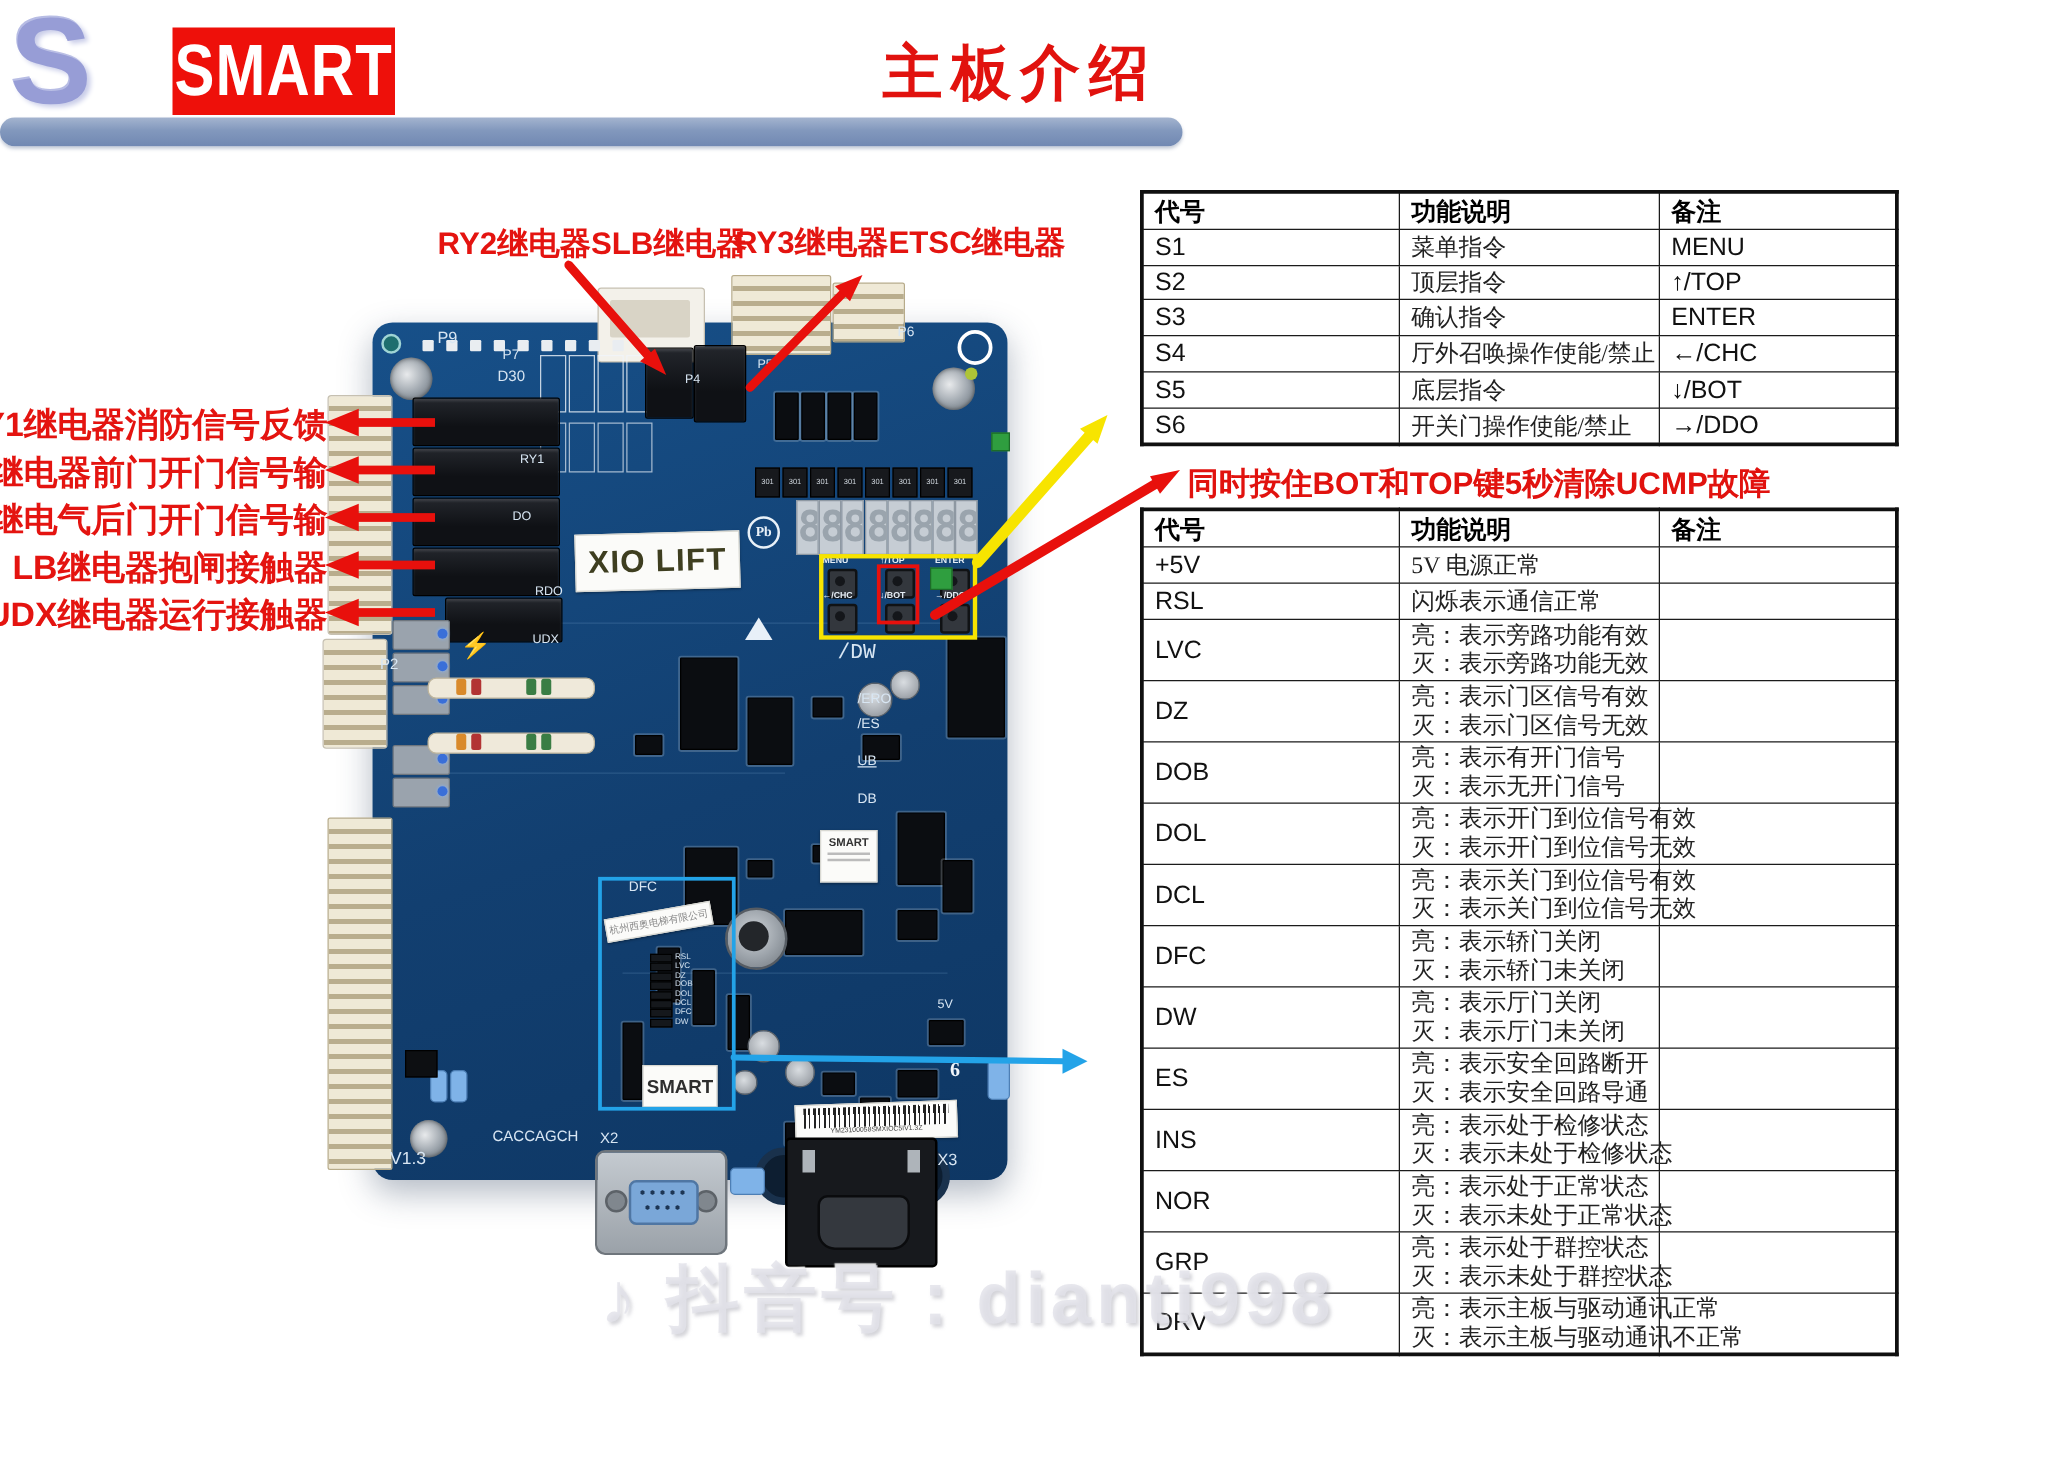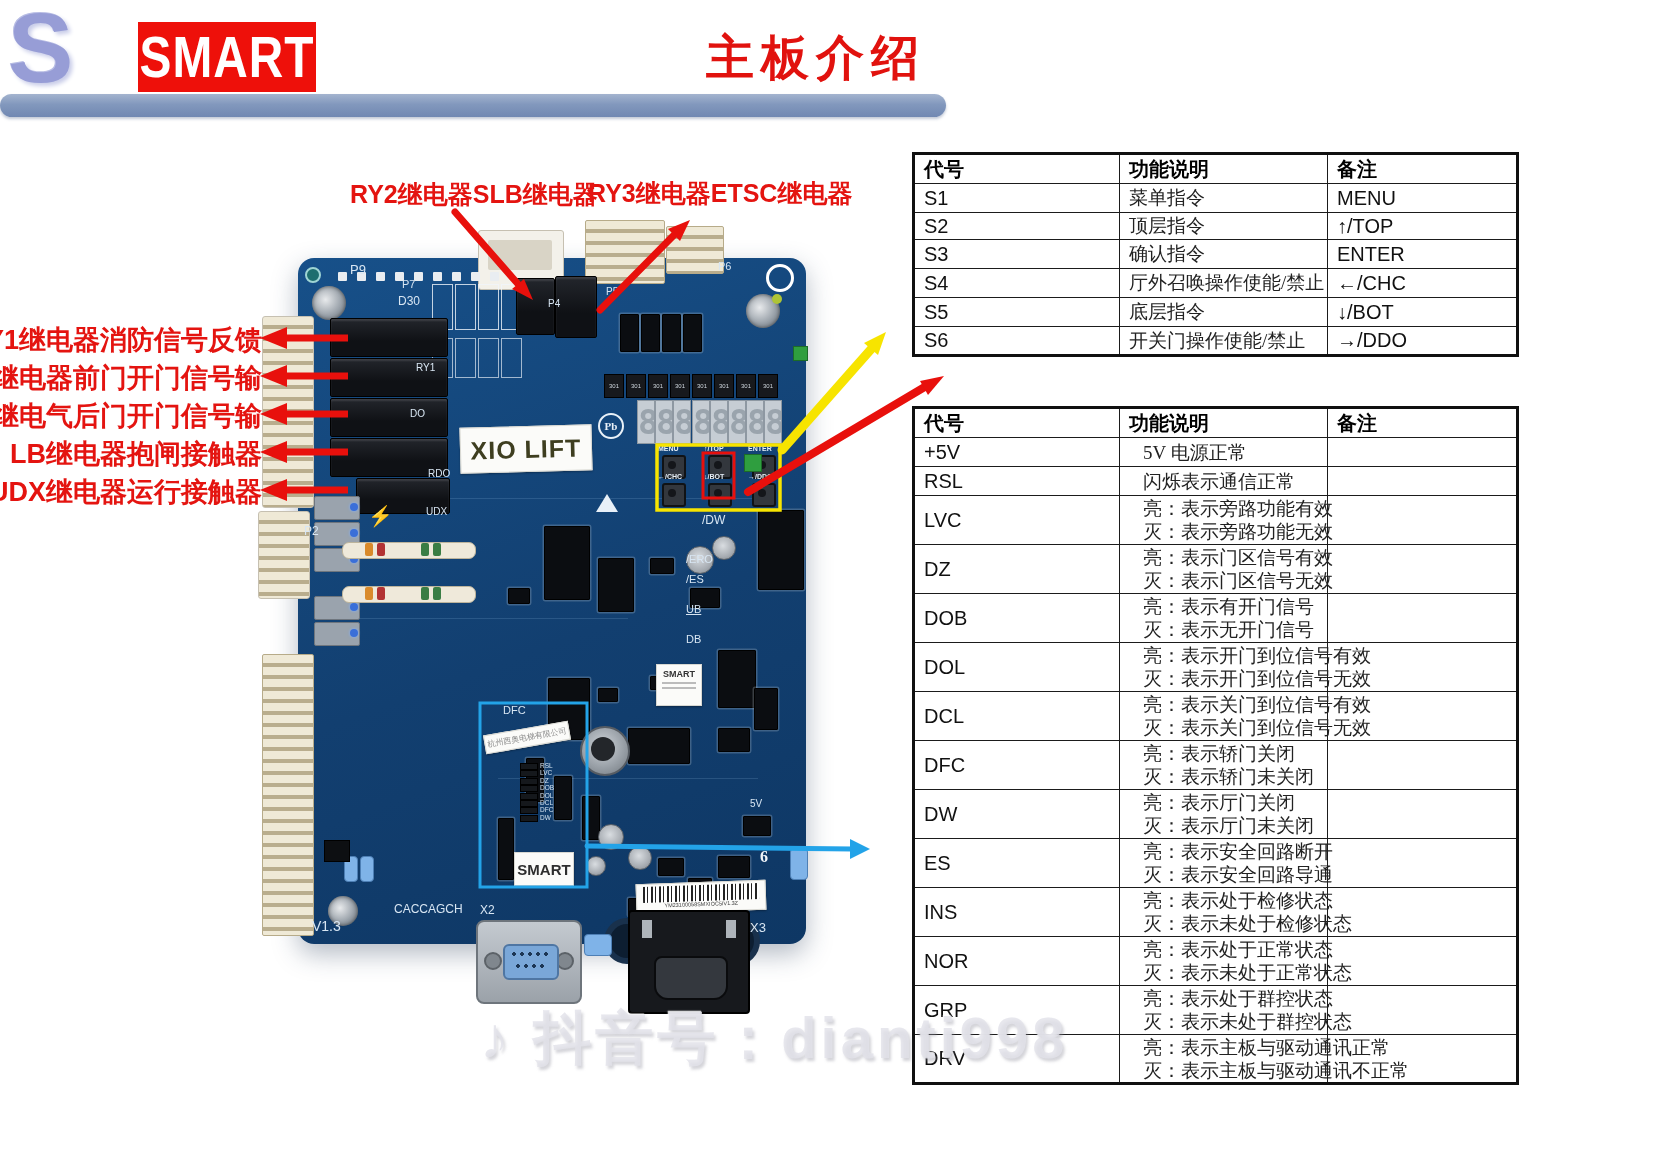--- a/index.html
+++ b/index.html
@@ -25,21 +25,21 @@
             white-space:nowrap;z-index:45;}
   
   .dtable{border-collapse:collapse;table-layout:fixed;background:#fff;}
   .dtable,.dtable td,.dtable th{border:1.6px solid #1b1b1b;}
   .dtable{border:3px solid #101010;}
   .dtable th{font:700 20px "Liberation Sans",sans-serif;text-align:left;padding:0 0 0 9px;color:#000;}
   .dtable td{padding:0 0 0 9px;vertical-align:middle;color:#111;}
   td.c-code{font:400 20px "Liberation Sans",sans-serif;}
   td.c-desc{font:400 19px "Liberation Serif",serif;color:#222;}
   td.c-note{font:400 20px "Liberation Sans",sans-serif;}
-  .desc-line{line-height:23px;white-space:nowrap;margin-left:14px;}
+  .desc-line{line-height:23px;white-space:nowrap;}
   
   #board{left:298px;top:258px;width:508px;height:686px;border-radius:16px;z-index:5;
          background:linear-gradient(160deg,#175089 0%,#123f70 55%,#0e3764 100%);
          box-shadow:0 10px 26px rgba(40,60,90,.35);}
   .trace{position:absolute;border-top:1px solid rgba(150,195,235,.18);}
   .silk{position:absolute;color:#d8e6f3;font-family:"Liberation Sans",sans-serif;white-space:nowrap;}
   .relay{position:absolute;background:linear-gradient(180deg,#23262c 0%,#0f1115 60%);
          border:1px solid #000;border-radius:2px;box-shadow:inset 0 2px 2px rgba(255,255,255,.12);}
   .chip{position:absolute;background:#0b0d11;border:1px solid #000;border-radius:1px;
         box-shadow:0 0 0 1.5px rgba(200,210,220,.25);}
@@ -276,21 +276,21 @@
         <div class="ledchip" style="left: 222px; top: 534.6px;"></div>
         <div class="ledname" style="left: 242px; top: 533.6px;">DOL</div>
         <div class="ledchip" style="left: 222px; top: 542px;"></div>
         <div class="ledname" style="left: 242px; top: 541px;">DCL</div>
         <div class="ledchip" style="left: 222px; top: 549.4px;"></div>
         <div class="ledname" style="left: 242px; top: 548.4px;">DFC</div>
         <div class="ledchip" style="left: 222px; top: 556.8px;"></div>
         <div class="ledname" style="left: 242px; top: 555.8px;">DW</div>
       </div>
     <div id="sidesilk">
-        <div class="silk" style="left: 404px; top: 255px; font-size: 12px;">/DW</div>
+        <div class="silk" style="left: 372px; top: 255px; font-size: 17px; font-family: Liberation Mono, monospace;">/DW</div>
         <div class="silk" style="left: 388px; top: 285px; font-size: 11px; margin-top: 10px;">/ERO</div>
         <div class="silk" style="left: 388px; top: 315px; font-size: 11px;">/ES</div>
         <div class="silk" style="left: 388px; top: 345px; font-size: 11px; text-decoration: underline;">UB</div>
         <div class="silk" style="left: 388px; top: 375px; font-size: 11px;">DB</div>
       </div>
 
     <div class="sticker" style="left:216px;top:594px;width:58px;height:32px;display:flex;align-items:center;justify-content:center;">
       <span style="font:700 15px 'Liberation Sans',sans-serif;color:#2e2e2e;">SMART</span>
     </div>
 
@@ -381,20 +381,21 @@
   <div class="abs ann ann-top" style="left:350px;top:178px;">RY2继电器SLB继电器</div>
   <div class="abs ann ann-top" style="left:588px;top:177px;">RY3继电器ETSC继电器</div>
   <div id="left-anns">
       <div class="abs ann ann-left" style="right: 1391px; top: 322px;">RY1继电器消防信号反馈</div>
       <div class="abs ann ann-left" style="right: 1391px; top: 360px;">D0继电器前门开门信号输</div>
       <div class="abs ann ann-left" style="right: 1391px; top: 398px;">RD0继电气后门开门信号输</div>
       <div class="abs ann ann-left" style="right: 1391px; top: 436px;">LB继电器抱闸接触器</div>
       <div class="abs ann ann-left" style="right: 1391px; top: 474px;">UDX继电器运行接触器</div>
     </div>
 
+  <div class="abs note-red">同时按住BOT和TOP键5秒清除UCMP故障</div>
 
   <table class="abs dtable" id="table1" style="left:912px;top:152px;width:604px;z-index:10;">
       <colgroup>
         <col style="width: 206px;">
         <col style="width: 208px;">
         <col style="width: 190px;">
       </colgroup>
       <thead>
         <tr style="height: 30px;">
           <th>代号</th>

